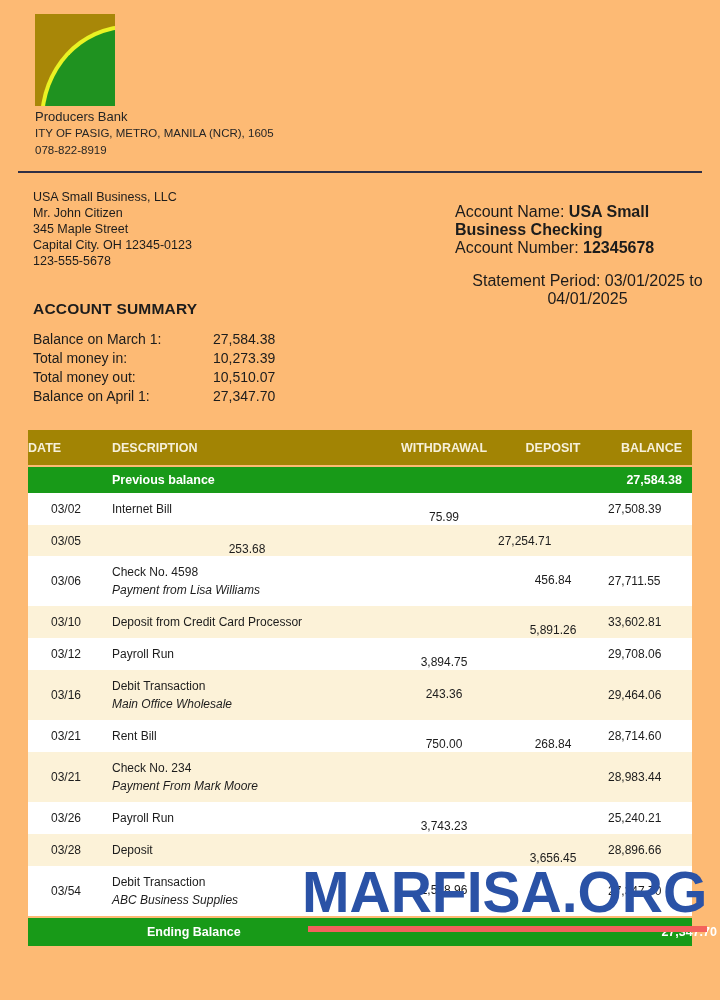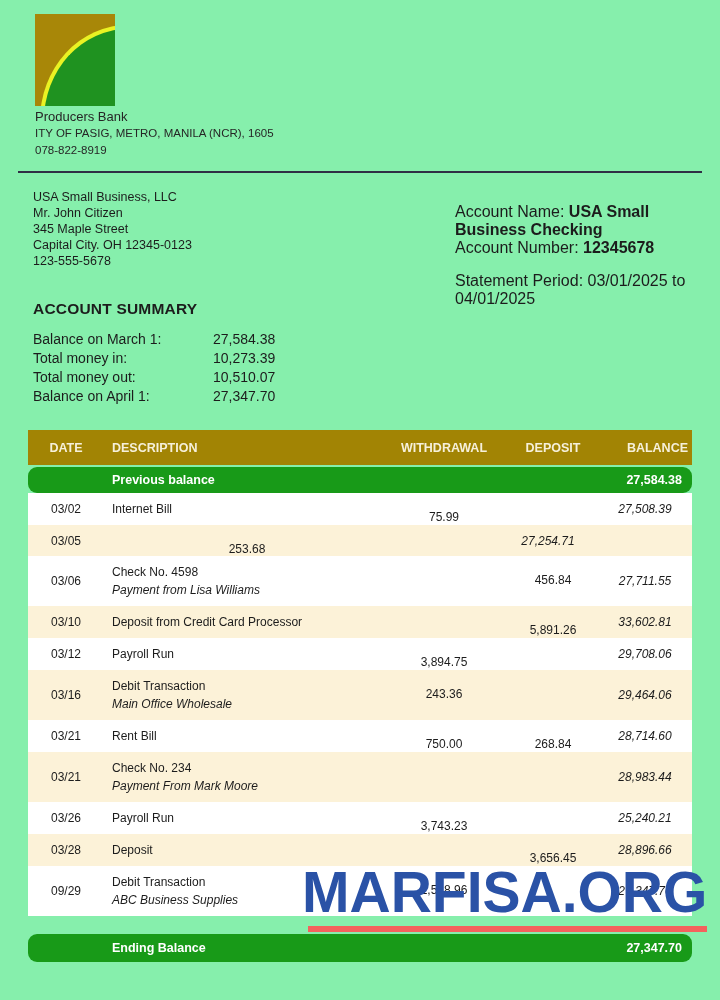--- a/index.html
+++ b/index.html
@@ -1,64 +1,64 @@
 <!DOCTYPE html>
 <html><head>
 <meta charset="utf-8">
 <style>
   * { margin:0; padding:0; box-sizing:border-box; }
   html,body { background:#e8e8e8; }
   .page {
-    position:relative; width:720px; height:1000px; background:#86efac;
+    position:relative; width:720px; height:1000px; background:#fdba74;
     font-family:"Liberation Sans", sans-serif; color:#1c1c1c; overflow:hidden;
     margin:0 auto;
   }
   
   .logo { position:absolute; left:35px; top:14px; width:80px; height:92px; background:#a88708; overflow:hidden; }
   .logo-curve {
     position:absolute; left:6%; top:12%; width:110%; height:104%;
     background:#1f9220; border-top-left-radius:100% 100%;
     border-top:4px solid #eaf223; border-left:4px solid #eaf223;
   }
   .bank-block { position:absolute; left:35px; top:108px; line-height:17px; color:#262626; }
   .bank-name { font-size:13px; }
   .bank-addr, .bank-phone { font-size:11.5px; }
   
   .rule { position:absolute; left:18px; top:171px; width:684px; height:2px; background:#2f2f45; }
   
   .customer { position:absolute; left:33px; top:189px; font-weight:normal; font-size:12.5px; line-height:16px; }
   
   .acct-info { position:absolute; left:455px; top:203px; font-size:16px; line-height:18px; }
   .acct-info b { font-weight:bold; }
-  .period-line { margin-top:15px; }
+  .period-line { margin-top:15px;text-align:center; }
   
   .summary-title { position:absolute; left:33px; top:300px; font-size:15.5px; font-weight:bold; letter-spacing:.2px; }
   .summary { position:absolute; left:33px; top:330px; font-size:14px; line-height:19px; }
   .summary-row { display:flex; }
   .summary-label { width:180px; }
   
   .txn-table { position:absolute; left:28px; top:430px; width:664px; font-size:12px; }
   .grid-row { display:grid; grid-template-columns:76px 286px 108px 110px 84px; }
   .thead { background:#a28404; height:35px; align-items:center; color:#f6f0da; font-weight:bold; font-size:12.5px; margin-bottom:2px; }
-  .th-date { text-align:center; }
+  .th-date { }
   .th-desc { padding-left:8px; }
   .th-wd, .th-dep { text-align:center; }
-  .th-bal { text-align:right; padding-right:4px; }
-  .green-row { background:#189a18; color:#ffffff; font-weight:bold; font-size:12.5px; align-items:center;border-radius:9px; }
+  .th-bal { text-align:right; padding-right:10px; }
+  .green-row { background:#189a18; color:#ffffff; font-weight:bold; font-size:12.5px; align-items:center; }
   .prev-row { height:26px; }
-  .ending-row { height:28px; margin-top:18px; }
+  .ending-row { height:28px; margin-top:2px;padding-left:35px; }
   .green-label { grid-column:2; padding-left:8px; }
   .green-bal { grid-column:5; text-align:right; padding-right:10px; }
   .txn-row { min-height:30px; background:#ffffff; }
   .txn-row.alt { background:#fcf2d8; }
   .cell-date { text-align:center; align-self:center; }
   .cell-desc { padding-left:8px; padding-top:7px; padding-bottom:7px; line-height:18px; }
   .desc-sub { font-style:italic; }
   .cell-wd, .cell-dep { text-align:center; align-self:start; padding-top:17px; }
-  .cell-bal { text-align:center; padding-right:10px; align-self:center;font-style:italic; }
+  .cell-bal { text-align:left; padding-right:10px; align-self:center; }
   
   .watermark { position:absolute; left:302px; top:862px; z-index:5; }
   .watermark-text { font-size:57px; font-weight:bold; color:#2a52a6; letter-spacing:0px; line-height:60px; white-space:nowrap; }
   .watermark-line { position:absolute; left:6px; top:64px; width:399px; height:6px; background:#f4625c; }
 </style>
 </head>
 <body>
 
 <div class="page">
 
@@ -222,21 +222,21 @@
     <div class="cell-desc">
       <div class="desc-main">Deposit</div>
 
     </div>
     <div class="cell-wd"></div>
     <div class="cell-dep">3,656.45</div>
     <div class="cell-bal">28,896.66</div>
   </div>
 
   <div class="grid-row txn-row">
-    <div class="cell-date">09/29</div>
+    <div class="cell-date">03/54</div>
     <div class="cell-desc">
       <div class="desc-main">Debit Transaction</div>
       <div class="desc-sub">ABC Business Supplies</div>
     </div>
     <div class="cell-wd">1,548.96</div>
     <div class="cell-dep"></div>
     <div class="cell-bal">27,347.70</div>
   </div>
 </div>
 

